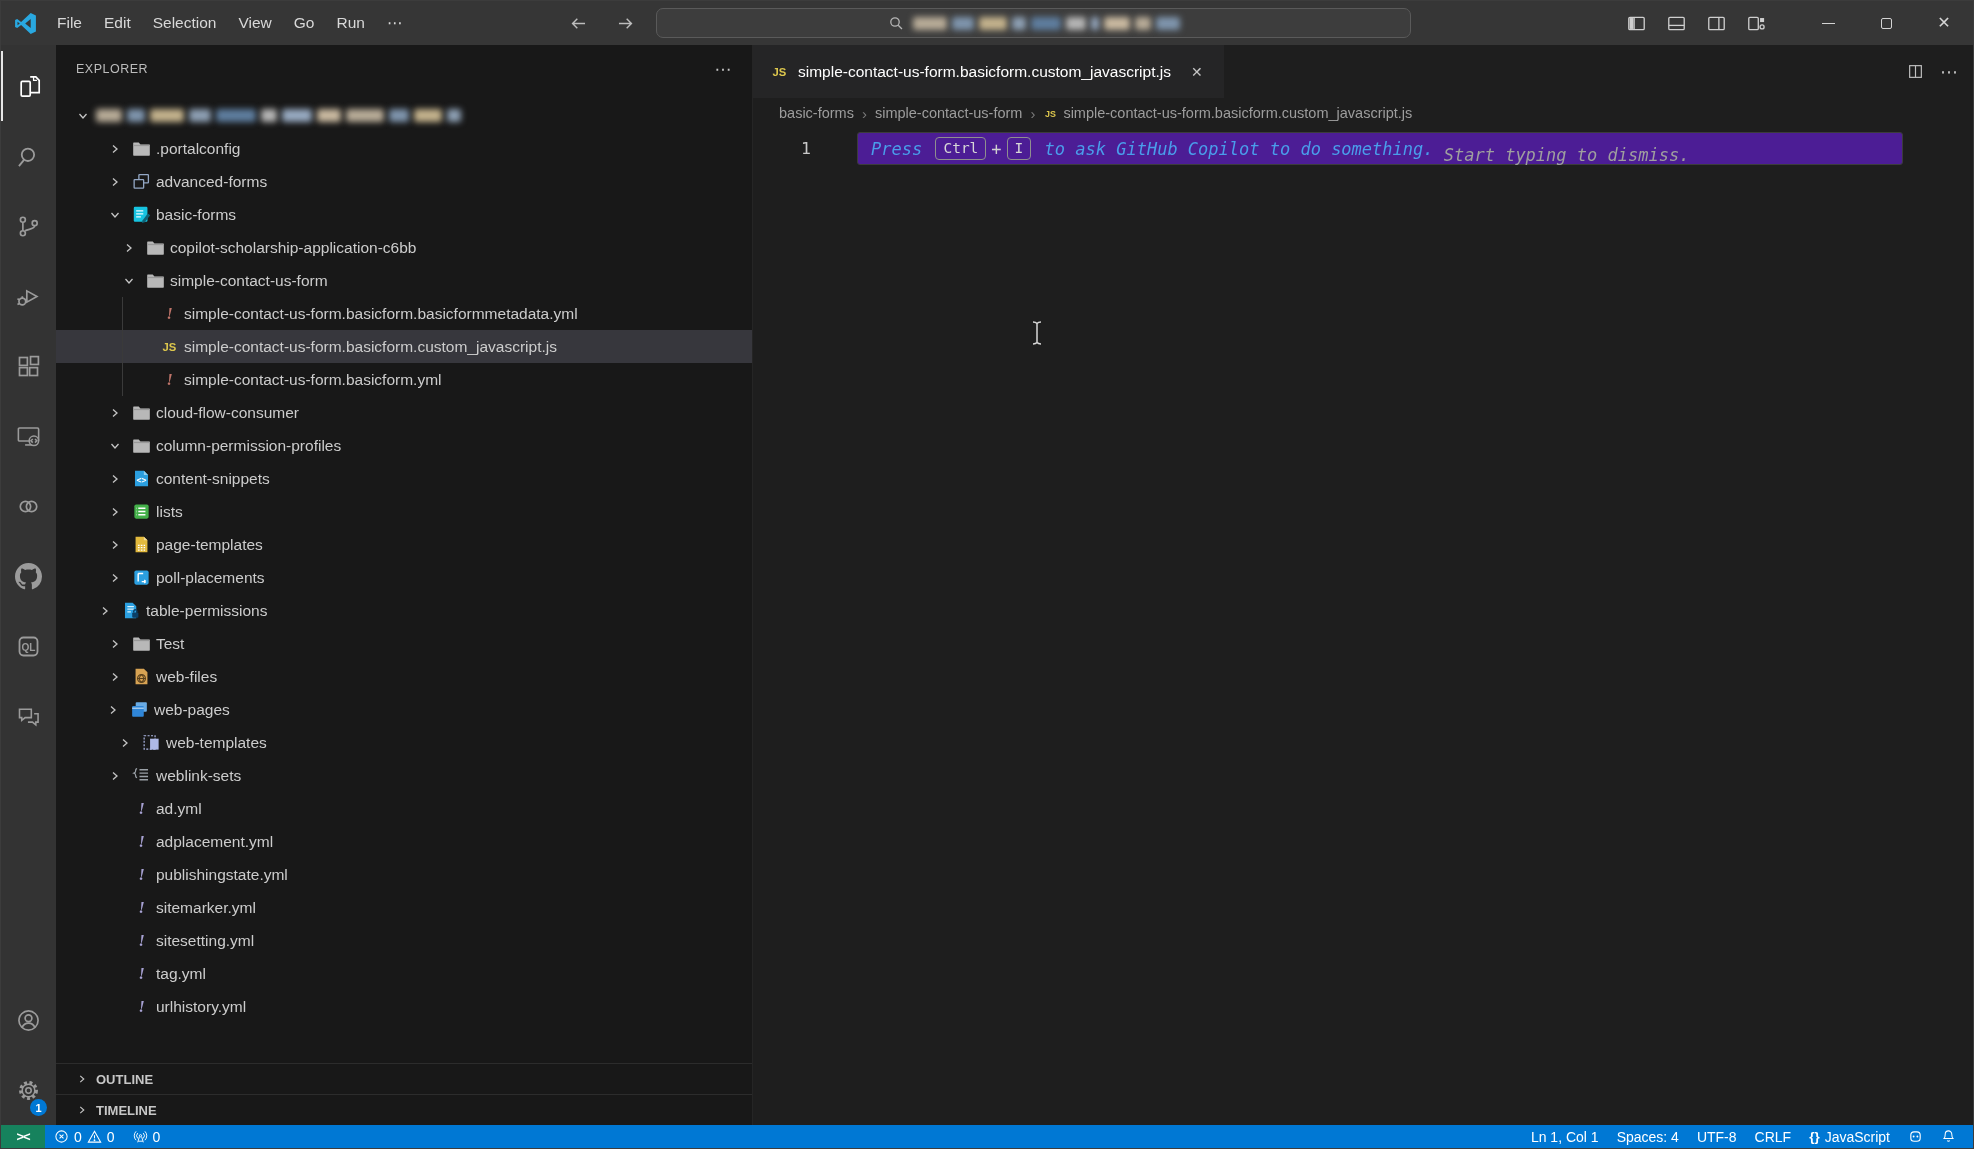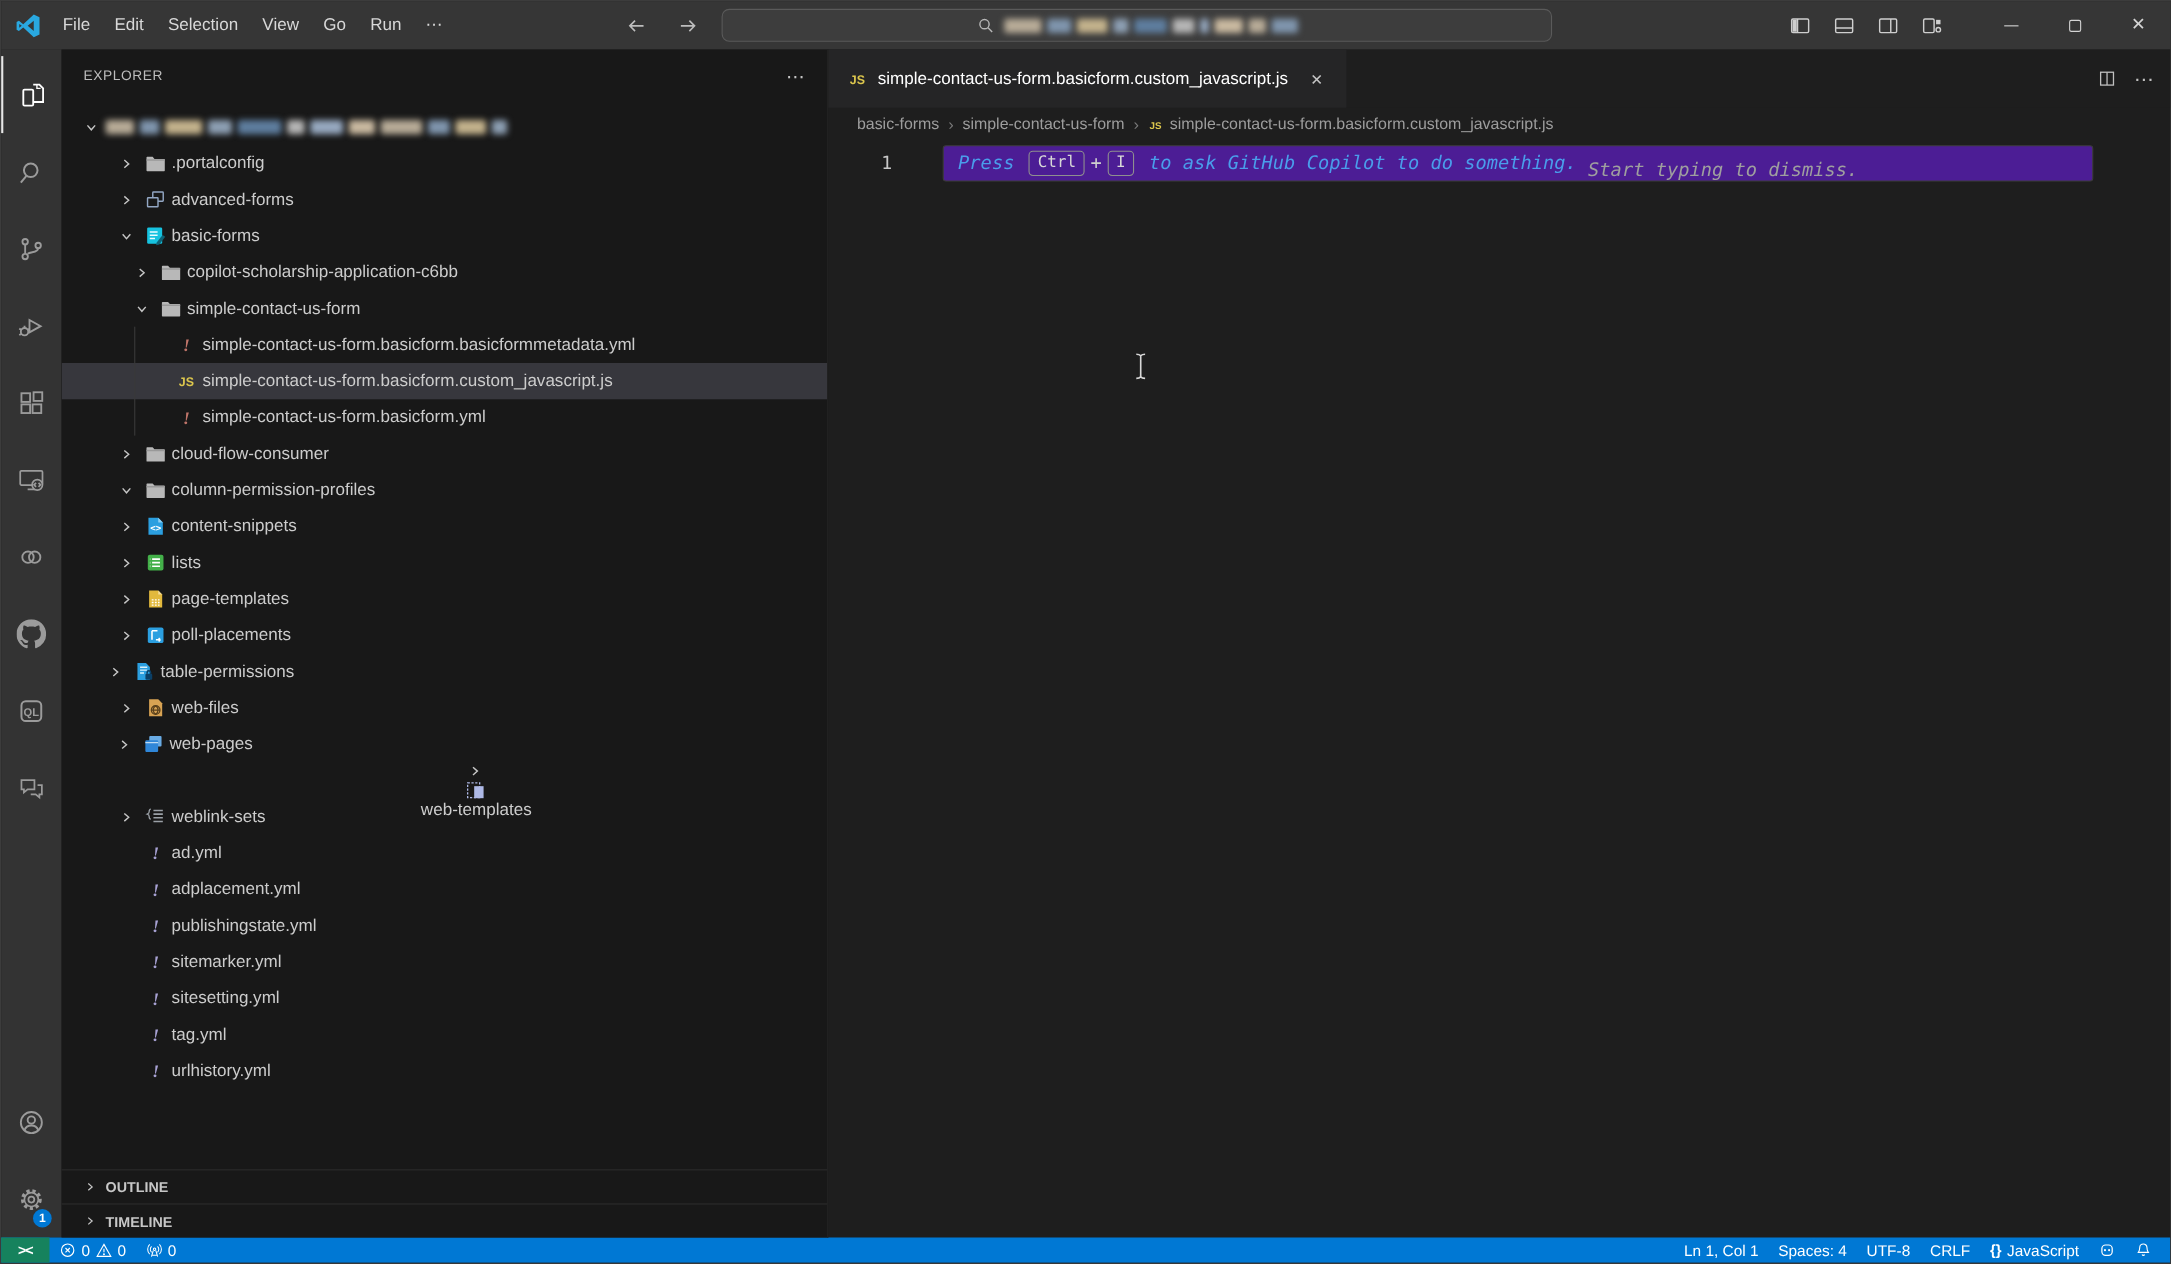--- a/index.html
+++ b/index.html
@@ -517,20 +517,34 @@
             <span class="tree-label">table-permissions</span>
           </div>
           <div class="tree-row" style="padding-left: 46px;">
             <span class="chev">
               <svg viewBox="0 0 16 16" fill="none" stroke="#c5c5c5" stroke-width="1.3">
                 <path d="M6 4.5l4 3.5-4 3.5"></path>
               </svg>
             </span>
             <span class="tree-icon">
               <svg viewBox="0 0 16 16">
+                <path d="M1.5 3h4.2l1.4 1.6h7.4c.3 0 .5.2.5.5v8.4c0 .3-.2.5-.5.5h-13c-.3 0-.5-.2-.5-.5V3.5c0-.3.2-.5.5-.5z" fill="#b8b8b8"></path>
+                <path d="M1 4.9h14v1.1H1z" fill="#999999"></path>
+              </svg>
+            </span>
+            <span class="tree-label">Test</span>
+          </div>
+          <div class="tree-row" style="padding-left: 46px;">
+            <span class="chev">
+              <svg viewBox="0 0 16 16" fill="none" stroke="#c5c5c5" stroke-width="1.3">
+                <path d="M6 4.5l4 3.5-4 3.5"></path>
+              </svg>
+            </span>
+            <span class="tree-icon">
+              <svg viewBox="0 0 16 16">
                 <path d="M3 1.5h7l3 3v10H3z" fill="#d8a353"></path>
                 <circle cx="8" cy="9.7" r="3.3" fill="none" stroke="#59401c" stroke-width="1"></circle>
                 <path d="M4.7 9.7h6.6M8 6.4c-2.5 2-2.5 4.6 0 6.6M8 6.4c2.5 2 2.5 4.6 0 6.6" fill="none" stroke="#59401c" stroke-width="0.9"></path>
               </svg>
             </span>
             <span class="tree-label">web-files</span>
           </div>
           <div class="tree-row" style="padding-left: 44px;">
             <span class="chev">
               <svg viewBox="0 0 16 16" fill="none" stroke="#c5c5c5" stroke-width="1.3">
@@ -539,21 +553,21 @@
             </span>
             <span class="tree-icon">
               <svg viewBox="0 0 16 16">
                 <rect x="4.8" y="1.8" width="9.4" height="8" rx="0.8" fill="#69abe4"></rect>
                 <rect x="1.8" y="5" width="9.8" height="9" rx="0.8" fill="#2f86d8"></rect>
                 <path d="M1.8 6.9h9.8" stroke="#bcd9f2" stroke-width="1"></path>
               </svg>
             </span>
             <span class="tree-label">web-pages</span>
           </div>
-          <div class="tree-row" style="padding-left: 56px; flex-direction: column;">
+          <div class="tree-row" style="padding-left: 56px;">
             <span class="chev">
               <svg viewBox="0 0 16 16" fill="none" stroke="#c5c5c5" stroke-width="1.3">
                 <path d="M6 4.5l4 3.5-4 3.5"></path>
               </svg>
             </span>
             <span class="tree-icon">
               <svg viewBox="0 0 16 16" fill="none">
                 <rect x="1.8" y="2.3" width="9.2" height="11.2" stroke="#aeb9e6" stroke-width="1" stroke-dasharray="1.7 1.2"></rect>
                 <rect x="6.8" y="4.8" width="7.2" height="9.2" fill="#aeb9e6"></rect>
               </svg>

